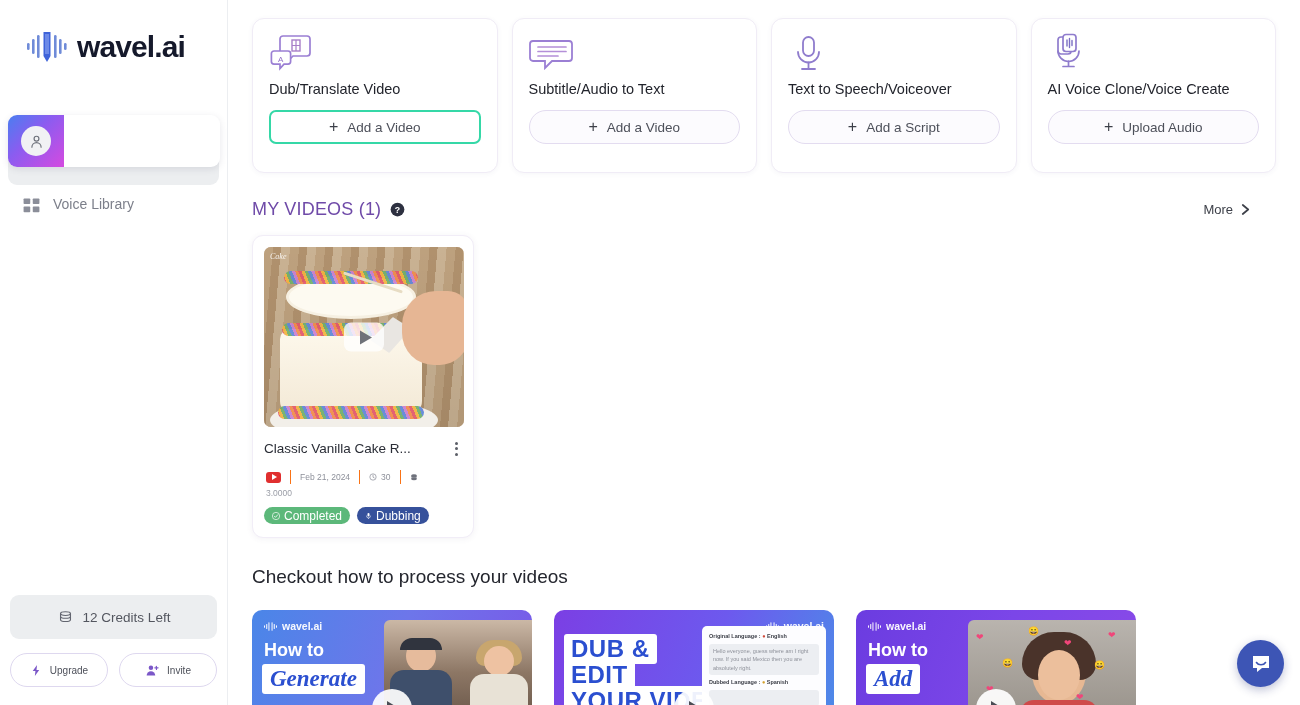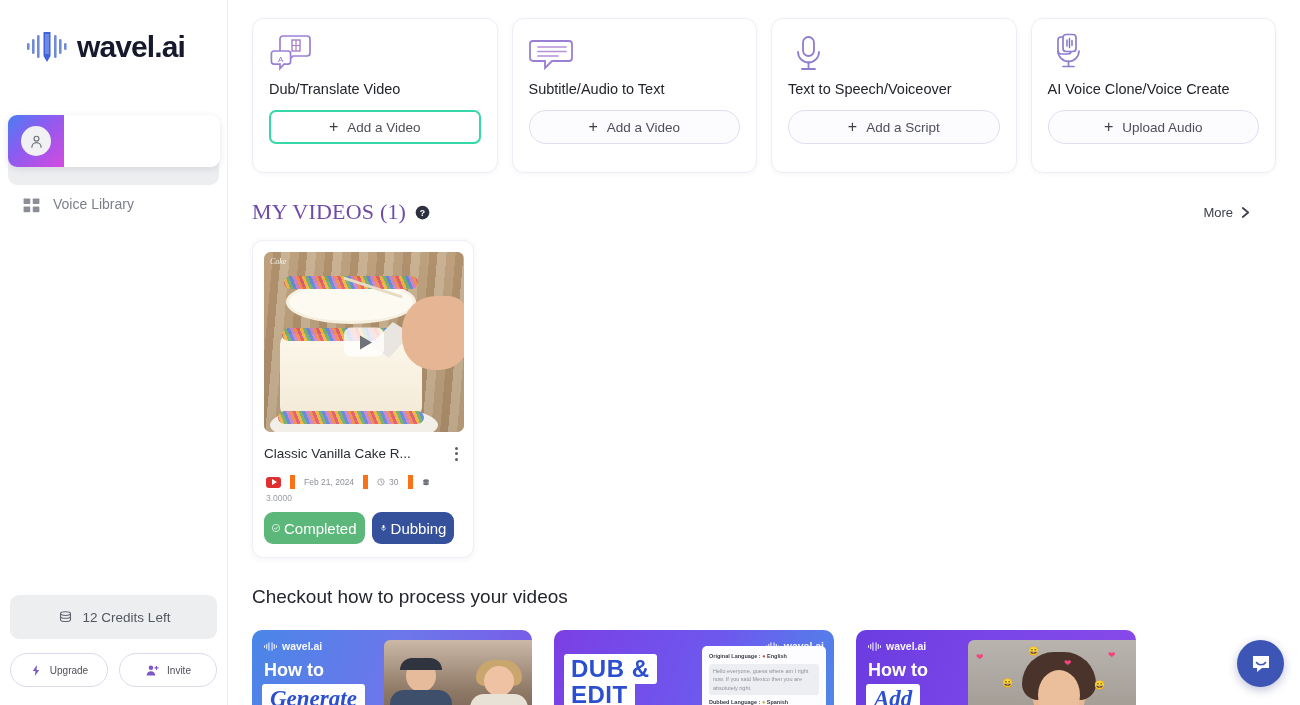--- a/index.html
+++ b/index.html
@@ -117,21 +117,21 @@
     border-radius: 7px;
   }
   .plus { font-size: 16px; color: #3c3f48; line-height: 1; }
 
   
   .sec-head {
     display: flex; align-items: center;
     margin-top: 26px;
   }
   .sec-title {
-    font-size: 22px; color: #6f4aa8; letter-spacing: .2px; font-family: Liberation Serif, serif;
+    font-size: 18px; color: #6f4aa8; letter-spacing: .2px;
   }
   .help-icon { margin-left: 9px; display: block; cursor: pointer; }
   .more-link {
     margin-left: auto; display: flex; align-items: center; gap: 8px;
     font-size: 13px; color: #3d4049; cursor: pointer; padding-right: 26px;
   }
 
   
   .videos-row { margin-top: 15px; display: flex; }
   .video-card {
@@ -220,42 +220,42 @@
     background: #5b5e67; margin: 2.5px 0;
   }
 
   .meta-row {
     display: flex; align-items: center; gap: 0;
     margin-top: 12px; font-size: 8.5px; color: #8d909a;
   }
   .meta-cell {
     display: flex; align-items: center; gap: 4px;
     padding: 0 9px; height: 14px;
-    border-right: 5px solid #f97316;
+    border-right: 1px solid #f97316;
   }
   .meta-cell:first-child { padding-left: 2px; }
   .meta-cell:last-child { border-right: none; }
   .yt {
     width: 15px; height: 11px; border-radius: 3px; background: #e02f2f;
     display: flex; align-items: center; justify-content: center;
   }
   .yt::after {
     content:''; width:0; height:0;
     border-left: 5px solid #fff;
     border-top: 3px solid transparent;
     border-bottom: 3px solid transparent;
     margin-left: 1px;
   }
   .size-row { font-size: 8.5px; color: #9a9da6; margin-top: 4px; padding-left: 2px; }
 
   .badges { display: flex; gap: 7px; margin-top: 9px; }
   .badge {
     display: flex; align-items: center; gap: 4px;
-    height: 32px; padding: 0 8px; border-radius: 9px;
-    font-size: 15px; color: #fff;
+    height: 17px; padding: 0 8px; border-radius: 9px;
+    font-size: 12px; color: #fff;
   }
   .badge.green { background: #5cb87a; }
   .badge.blue { background: #36519b; }
 
   
   .checkout-title {
     font-size: 19px; color: #24262e; margin-top: 28px;
   }
   .tut-row { display: flex; gap: 22px; margin-top: 22px; }
   .tut-card {

